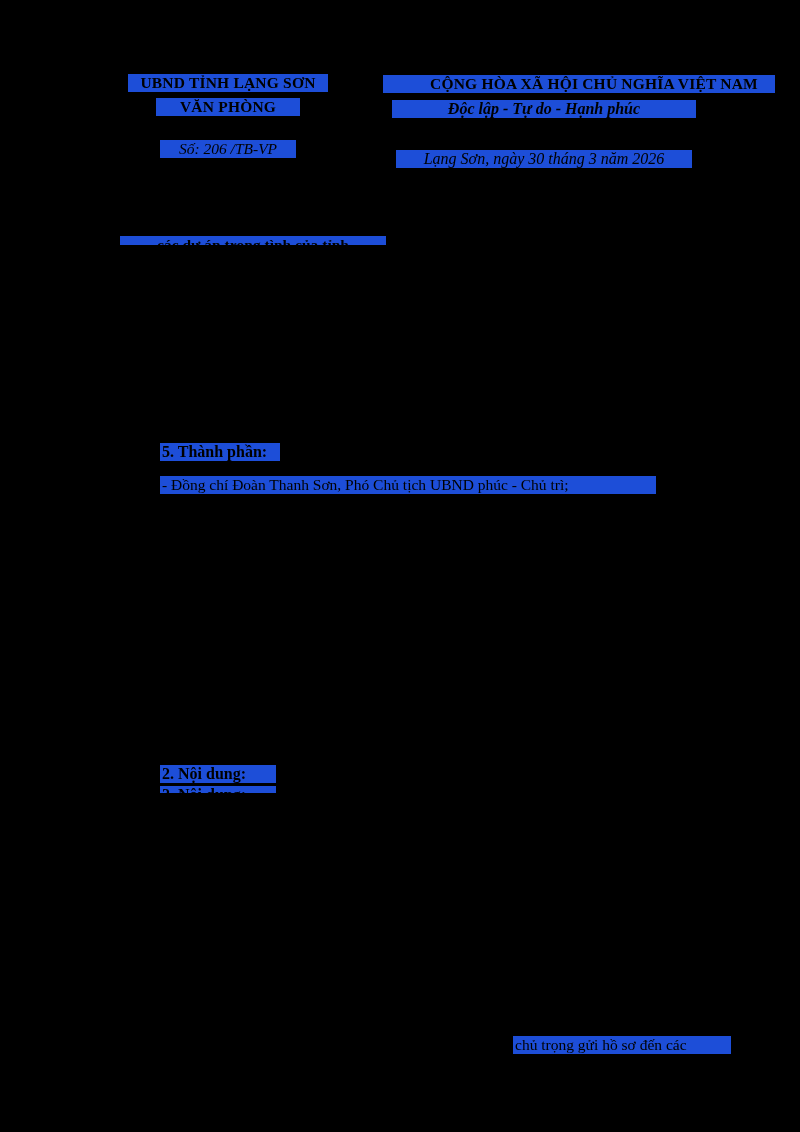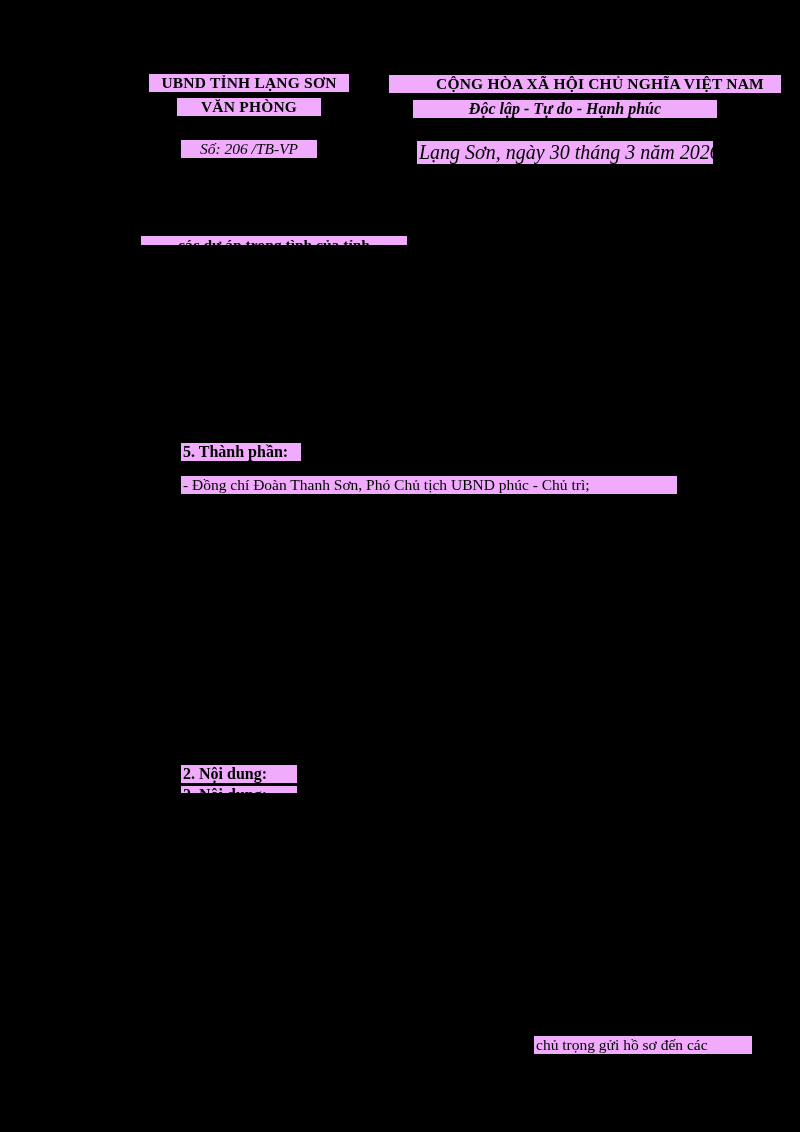--- a/index.html
+++ b/index.html
@@ -21,26 +21,25 @@
     left: 0;
     top: 0;
     width: 800px;
     height: 1132px;
     background: #000000;
   }
 
   
   .frag {
     position: absolute;
-    background: #f0abfc;
+    background: #1d4ed8;
     color: #000000;
     white-space: nowrap;
     line-height: 1.15;
     padding: 0 2px;
-    margin-left: 21px;
   }
 
   .center { text-align: center; }
 
   .b { font-weight: bold; }
   .i { font-style: italic; }
 
   
   #org-authority {
     left: 128px;
@@ -59,39 +58,39 @@
   #doc-number {
     left: 160px;
     top: 140px;
     width: 132px;
     font-size: 15.5px;
     font-style: italic;
   }
 
   
   #national-name {
-    left: 368px;
+    left: 383px;
     top: 75px;
     width: 358px;
     font-size: 15.5px;
     letter-spacing: 0.2px;
     padding-left: 32px;
   }
   #national-motto {
     left: 392px;
     top: 100px;
     width: 300px;
     font-size: 16px;
     font-style: italic;
   }
   #place-date {
     left: 396px;
-    top: 141px;
+    top: 150px;
     width: 292px;
-    font-size: 20px;
+    font-size: 16px;
   }
 
   
   #doc-title-line1 {
     left: 120px;
     top: 214px;
     width: 262px;
     font-size: 15.5px;
   }
   #doc-title-line2 {

